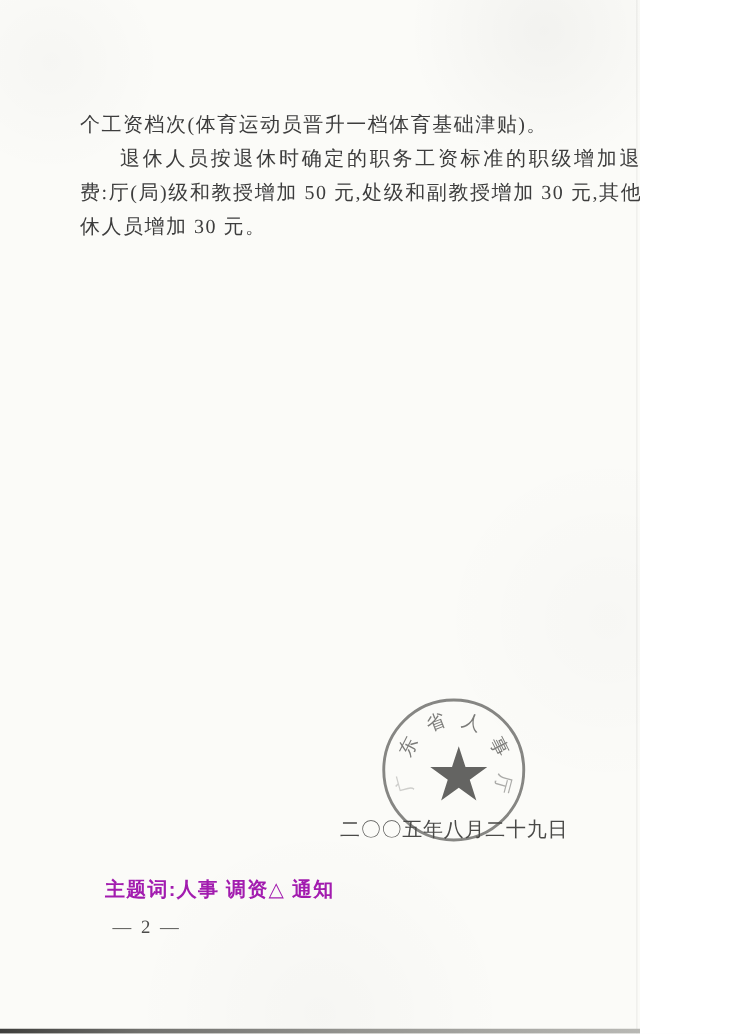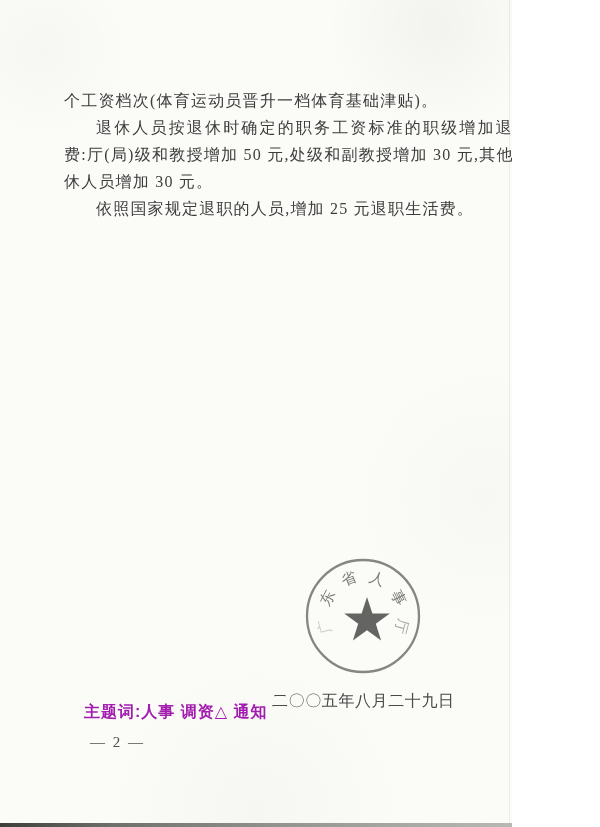--- a/index.html
+++ b/index.html
@@ -46,21 +46,21 @@
   .seal-star { fill:#4e4e4c; opacity:0.88; }
   .seal-char {
     font-family:"Liberation Serif","DejaVu Serif",serif;
     font-size:15px; fill:#5c5c5a; opacity:0.8;
     text-anchor:middle; dominant-baseline:central;
   }
   .seal-char.vfaint { opacity:0.28; }
   .seal-char.faint  { opacity:0.5; }
 
   .date {
-    position:absolute; top:691px; left:272px;
+    position:absolute; top:654px; left:272px;
     width:185px;
     font-size:16px; letter-spacing:0.6px;
     color:#4a4a48;
     white-space:nowrap;
   }
   .subject {
     position:absolute; left:84px; top:702px;
     font-family:"Liberation Sans","DejaVu Sans",sans-serif;
     font-weight:bold;
     font-size:16px; letter-spacing:1px;
@@ -86,21 +86,20 @@
   }
 </style>
 </head>
 <body>
 
 <div class="page">
 
   <div class="body-text">
     <p>个工资档次(体育运动员晋升一档体育基础津贴)。</p>
     <p class="indent">退休人员按退休时确定的职务工资标准的职级增加退休费:厅(局)级和教授增加 50 元,处级和副教授增加 30 元,其他退休人员增加 30 元。</p>
-    <p class="indent">依照国家规定退职的人员,增加 25 元退职生活费。</p>
   </div>
 
   <svg class="seal" viewBox="0 0 120 120" width="120" height="120" xmlns="http://www.w3.org/2000/svg">
     <circle class="seal-ring" cx="60" cy="60" r="56"></circle>
     <polygon class="seal-star" points="64,41 69.4,57.6 86.8,57.6 72.8,67.8 78.1,84.4 64,74.2 49.9,84.4 55.2,67.8 41.2,57.6 58.6,57.6"></polygon>
     <text class="seal-char vfaint" transform="translate(21.4,70.4) rotate(-105)">广</text>
     <text class="seal-char" transform="translate(24.4,41.8) rotate(-63)">东</text>
     <text class="seal-char" transform="translate(45.7,22.7) rotate(-21)">省</text>
     <text class="seal-char" transform="translate(74.3,22.7) rotate(21)">人</text>
     <text class="seal-char" transform="translate(95.6,41.8) rotate(63)">事</text>

